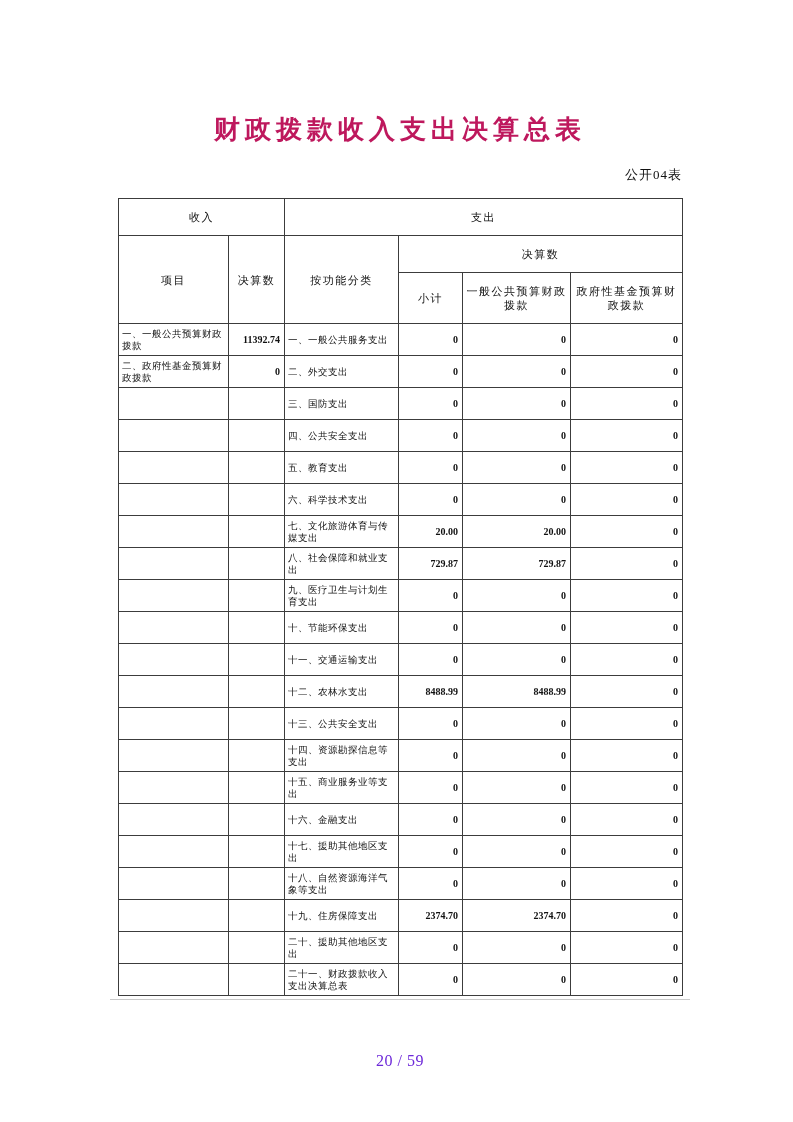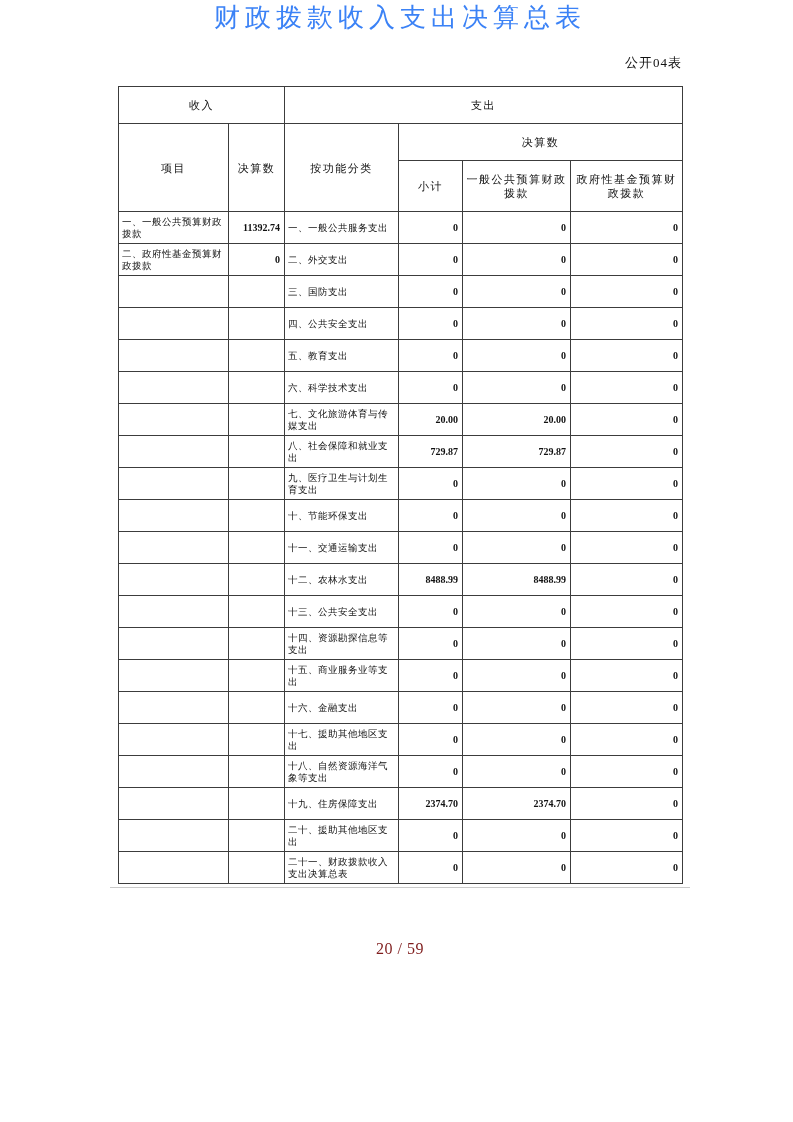--- a/index.html
+++ b/index.html
@@ -7,25 +7,26 @@
   body {
     width: 793px; height: 1122px;
     position: relative;
     font-family: "Liberation Serif", "DejaVu Serif", serif;
     color: #111;
     overflow: hidden;
   }
   .content { width: 564px; margin: 0 auto 0 118px; }
 
   .doc-title {
+    margin-top: 112px;
     text-align: center;
     font-size: 26px;
-    font-weight: normal;
+    font-weight: bold;
     letter-spacing: 5px;
-    color: #3b82f6;
+    color: #be185d;
     white-space: nowrap;
   }
   .form-label {
     margin-top: 19px;
     text-align: right;
     font-size: 13px;
     letter-spacing: 1px;
   }
   .meta-row {
     margin-top: 17px;
@@ -82,21 +83,21 @@
     background: #c9c9c9;
     margin: 3px 0 0 -8px;
   }
 
   .page-footer {
     margin-top: 52px;
     text-align: center;
     width: 564px;
     font-size: 16px;
     letter-spacing: 0.5px;
-    color: #7f1d1d;
+    color: #6d28d9;
   }
 </style>
 </head>
 <body>
 
 <div class="content">
 
   <div class="doc-title">财政拨款收入支出决算总表</div>
 
   <div class="form-label">公开04表</div>

